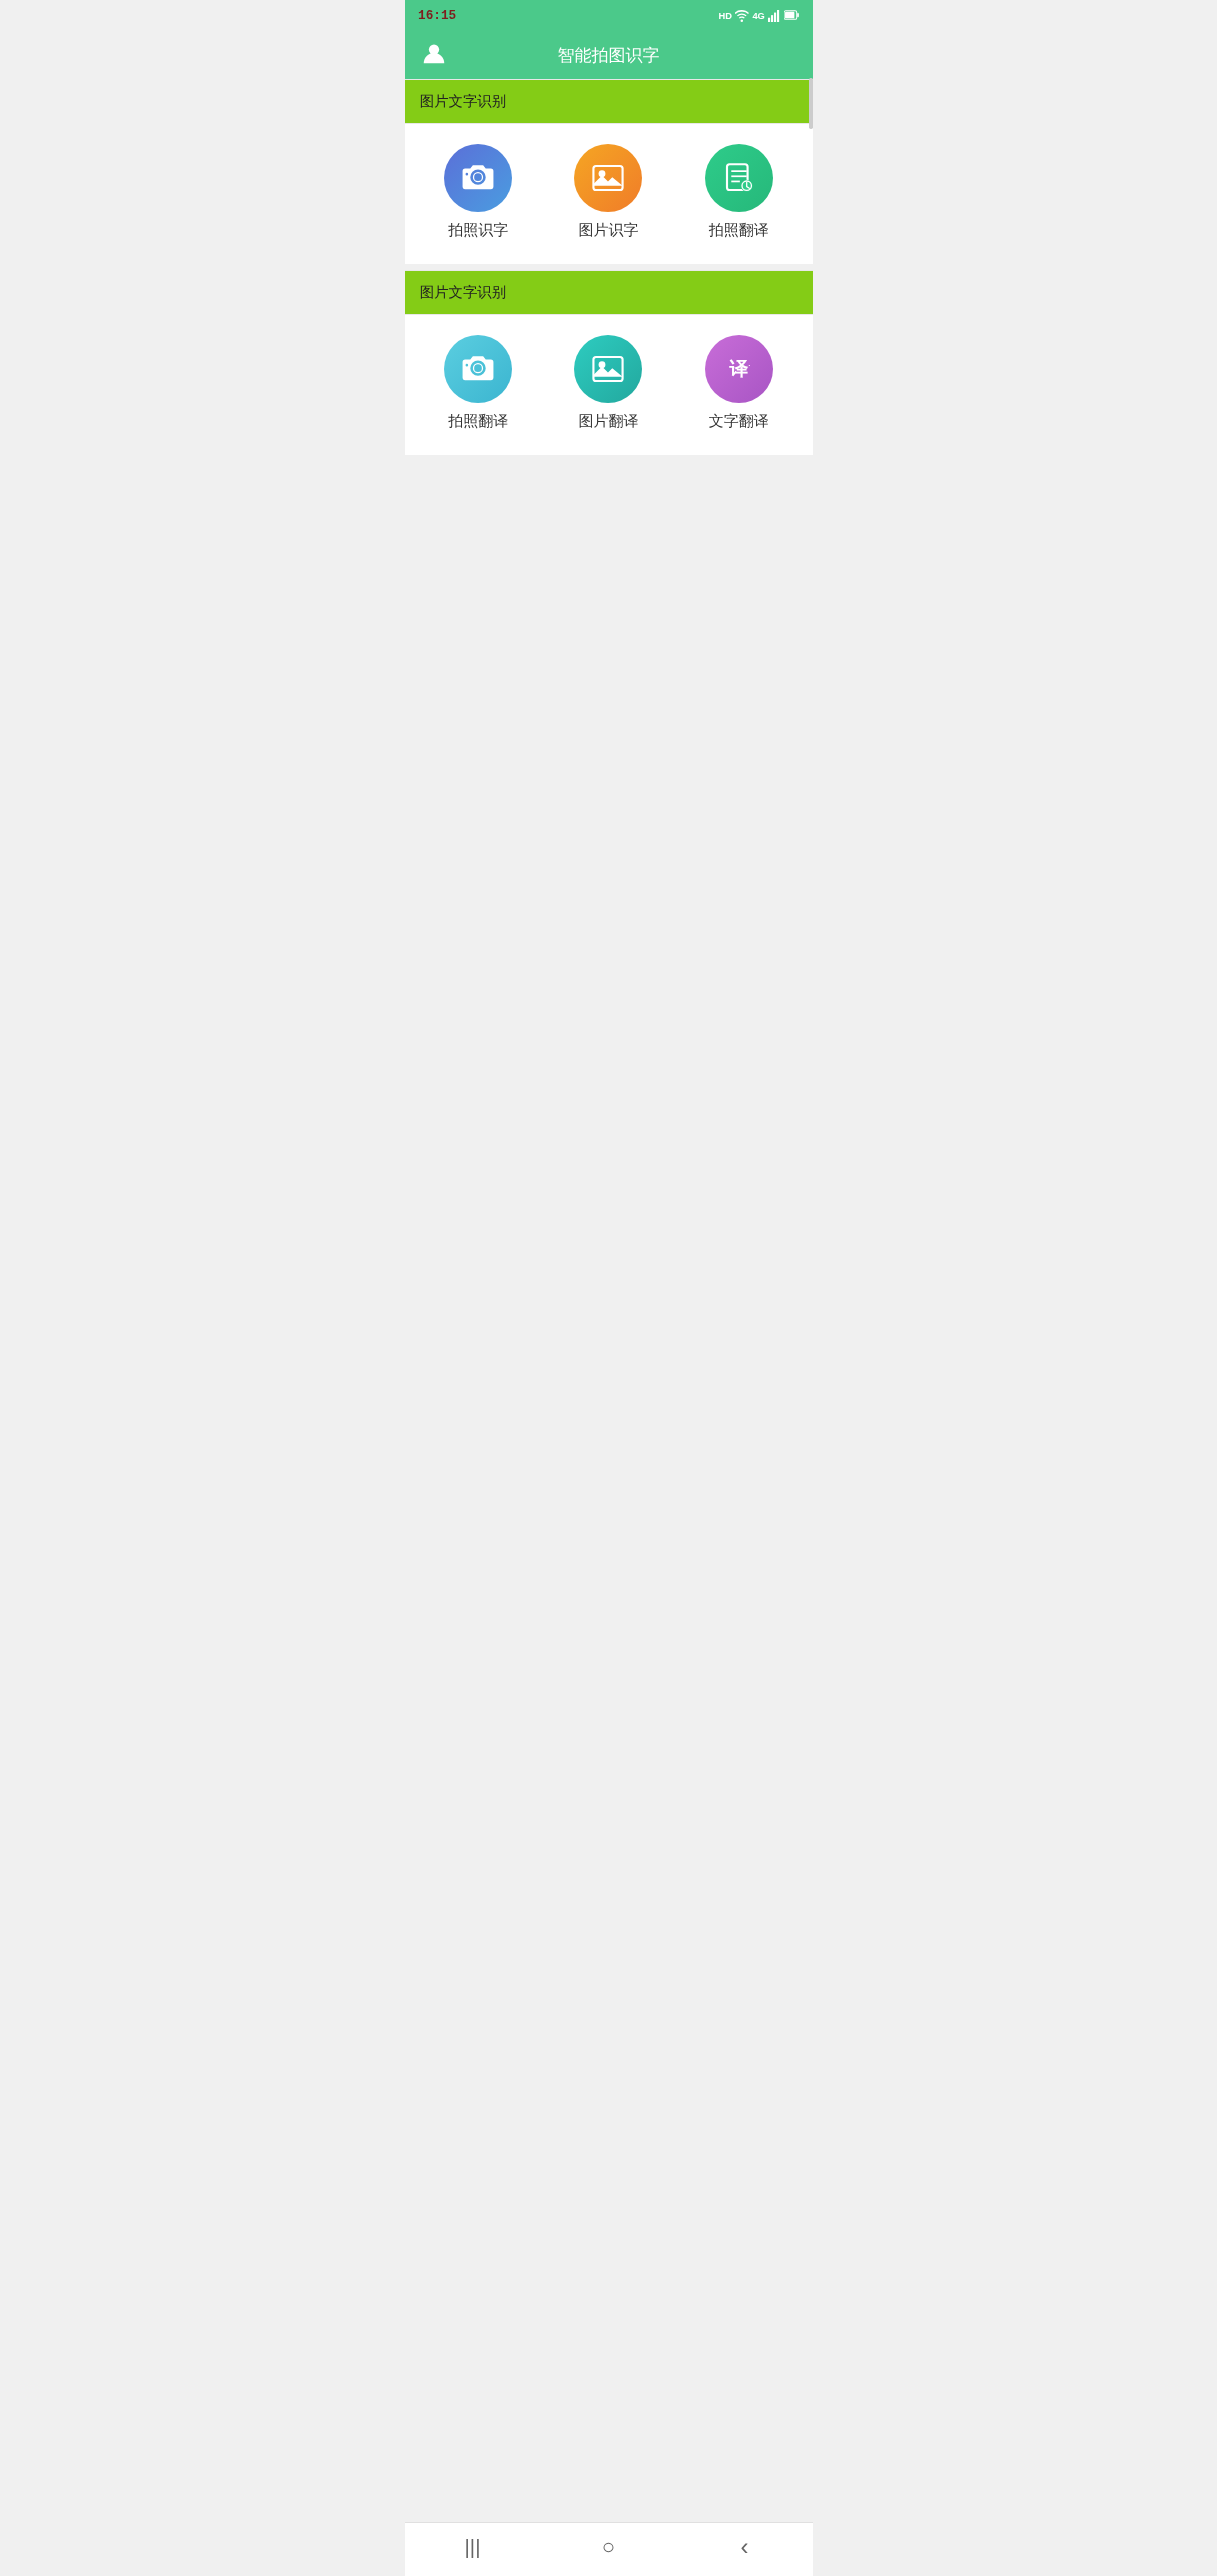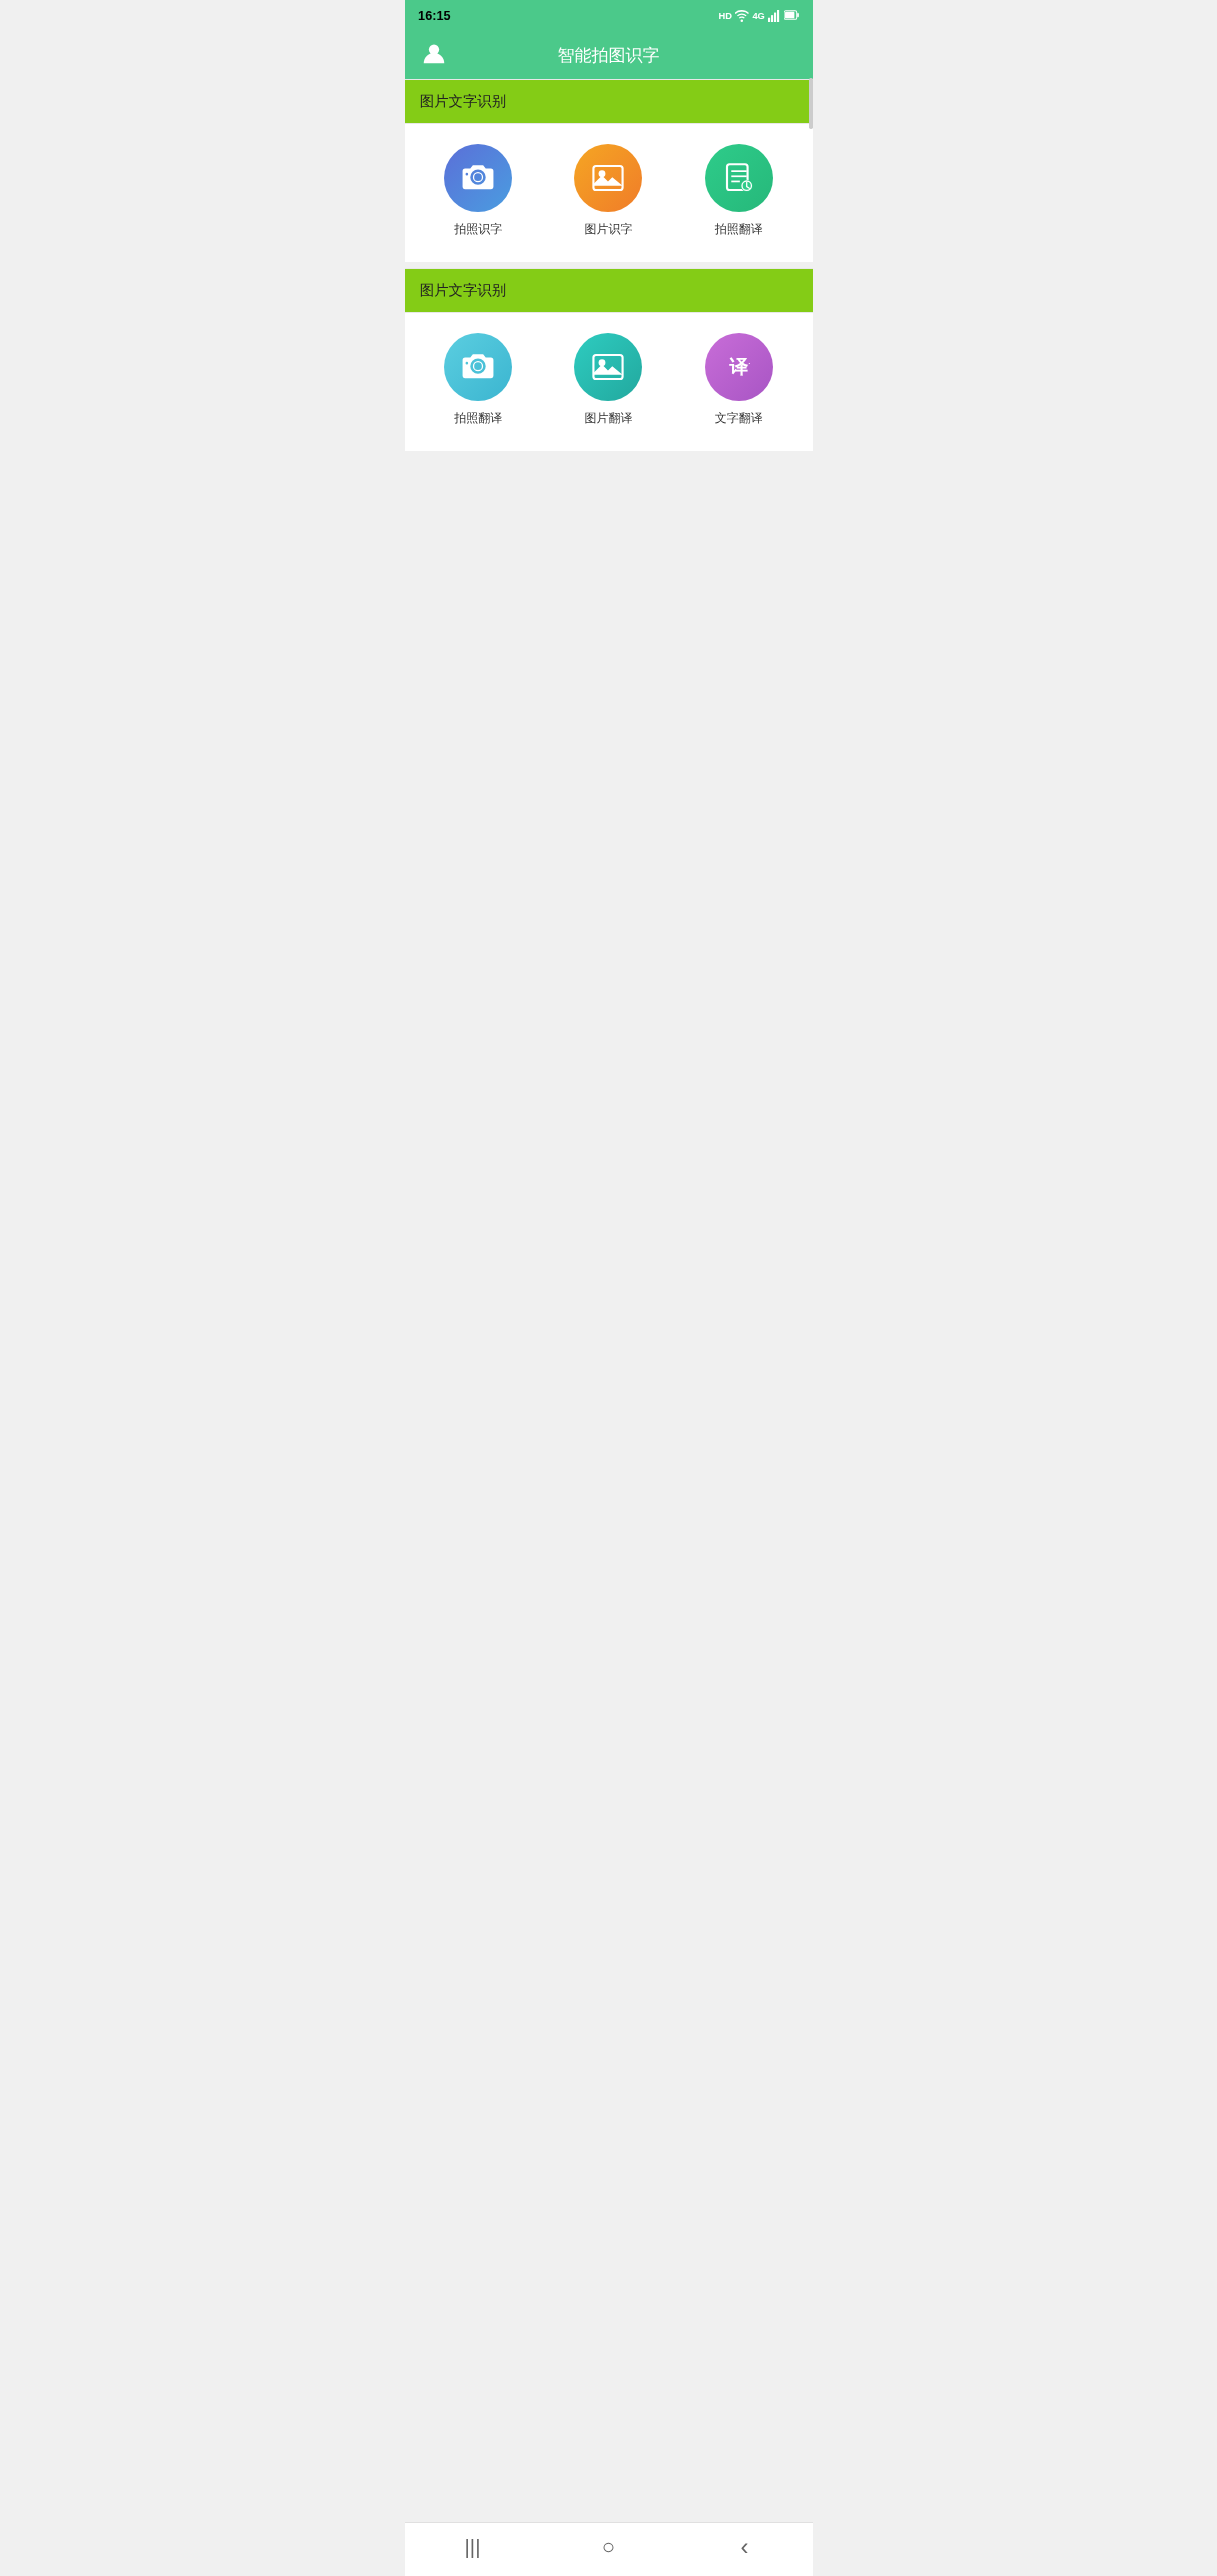--- a/index.html
+++ b/index.html
@@ -26,23 +26,24 @@
     .status-bar {
       background: #4bc98a;
       display: flex;
       justify-content: space-between;
       align-items: center;
       padding: 6.8px 13.6px;
       height: 31px;
     }
 
     .status-time {
-      color: #000000;
+      color: #7f1d1d;
       font-size: 12.7px;
       font-weight: 600;
+      font-family: Liberation Mono, monospace;
     }
 
     .status-icons {
       display: flex;
       align-items: center;
       gap: 3.4px;
       color: white;
       font-size: 10.2px;
     }
 
@@ -126,21 +127,21 @@
     .icon-circle {
       width: 68px;
       height: 68px;
       border-radius: 50%;
       display: flex;
       align-items: center;
       justify-content: center;
     }
 
     .icon-label {
-      font-size: 12px;
+      font-size: 15px;
       color: #333;
       text-align: center;
     }
 
     
     .blue-gradient {
       background: linear-gradient(135deg, #5b6fd8 0%, #4a9de0 100%);
     }
 
     .orange-gradient {

